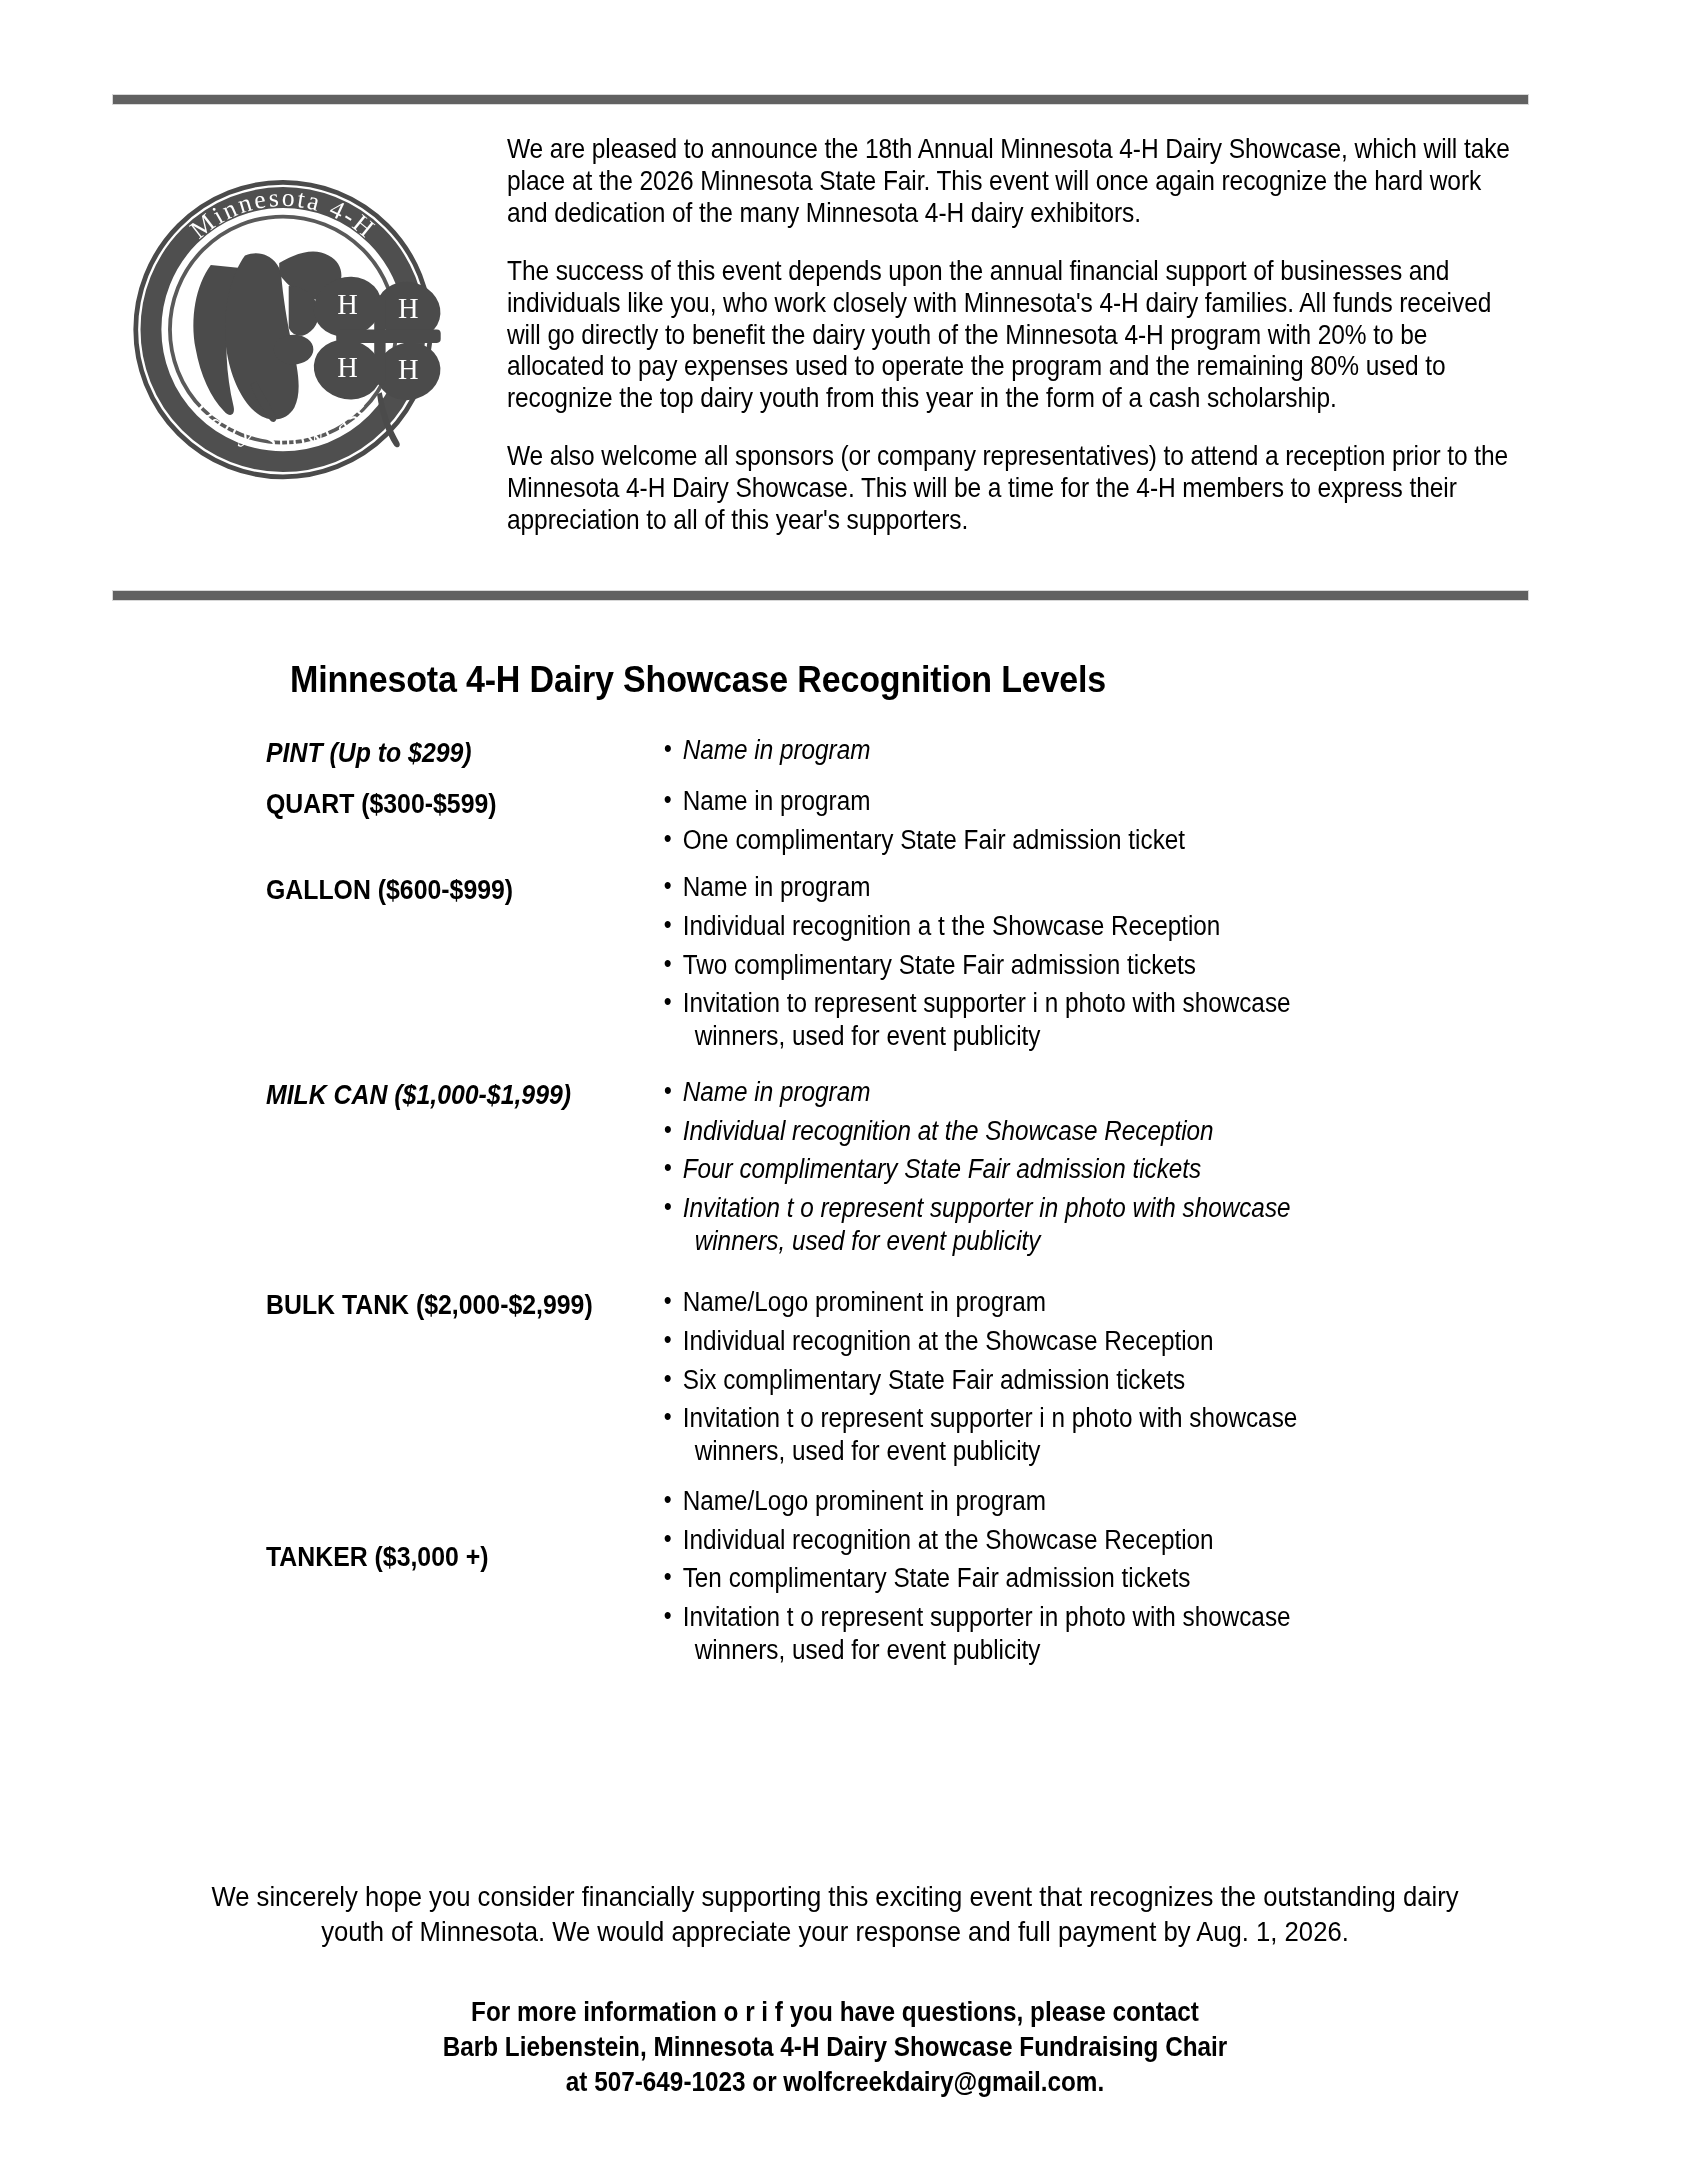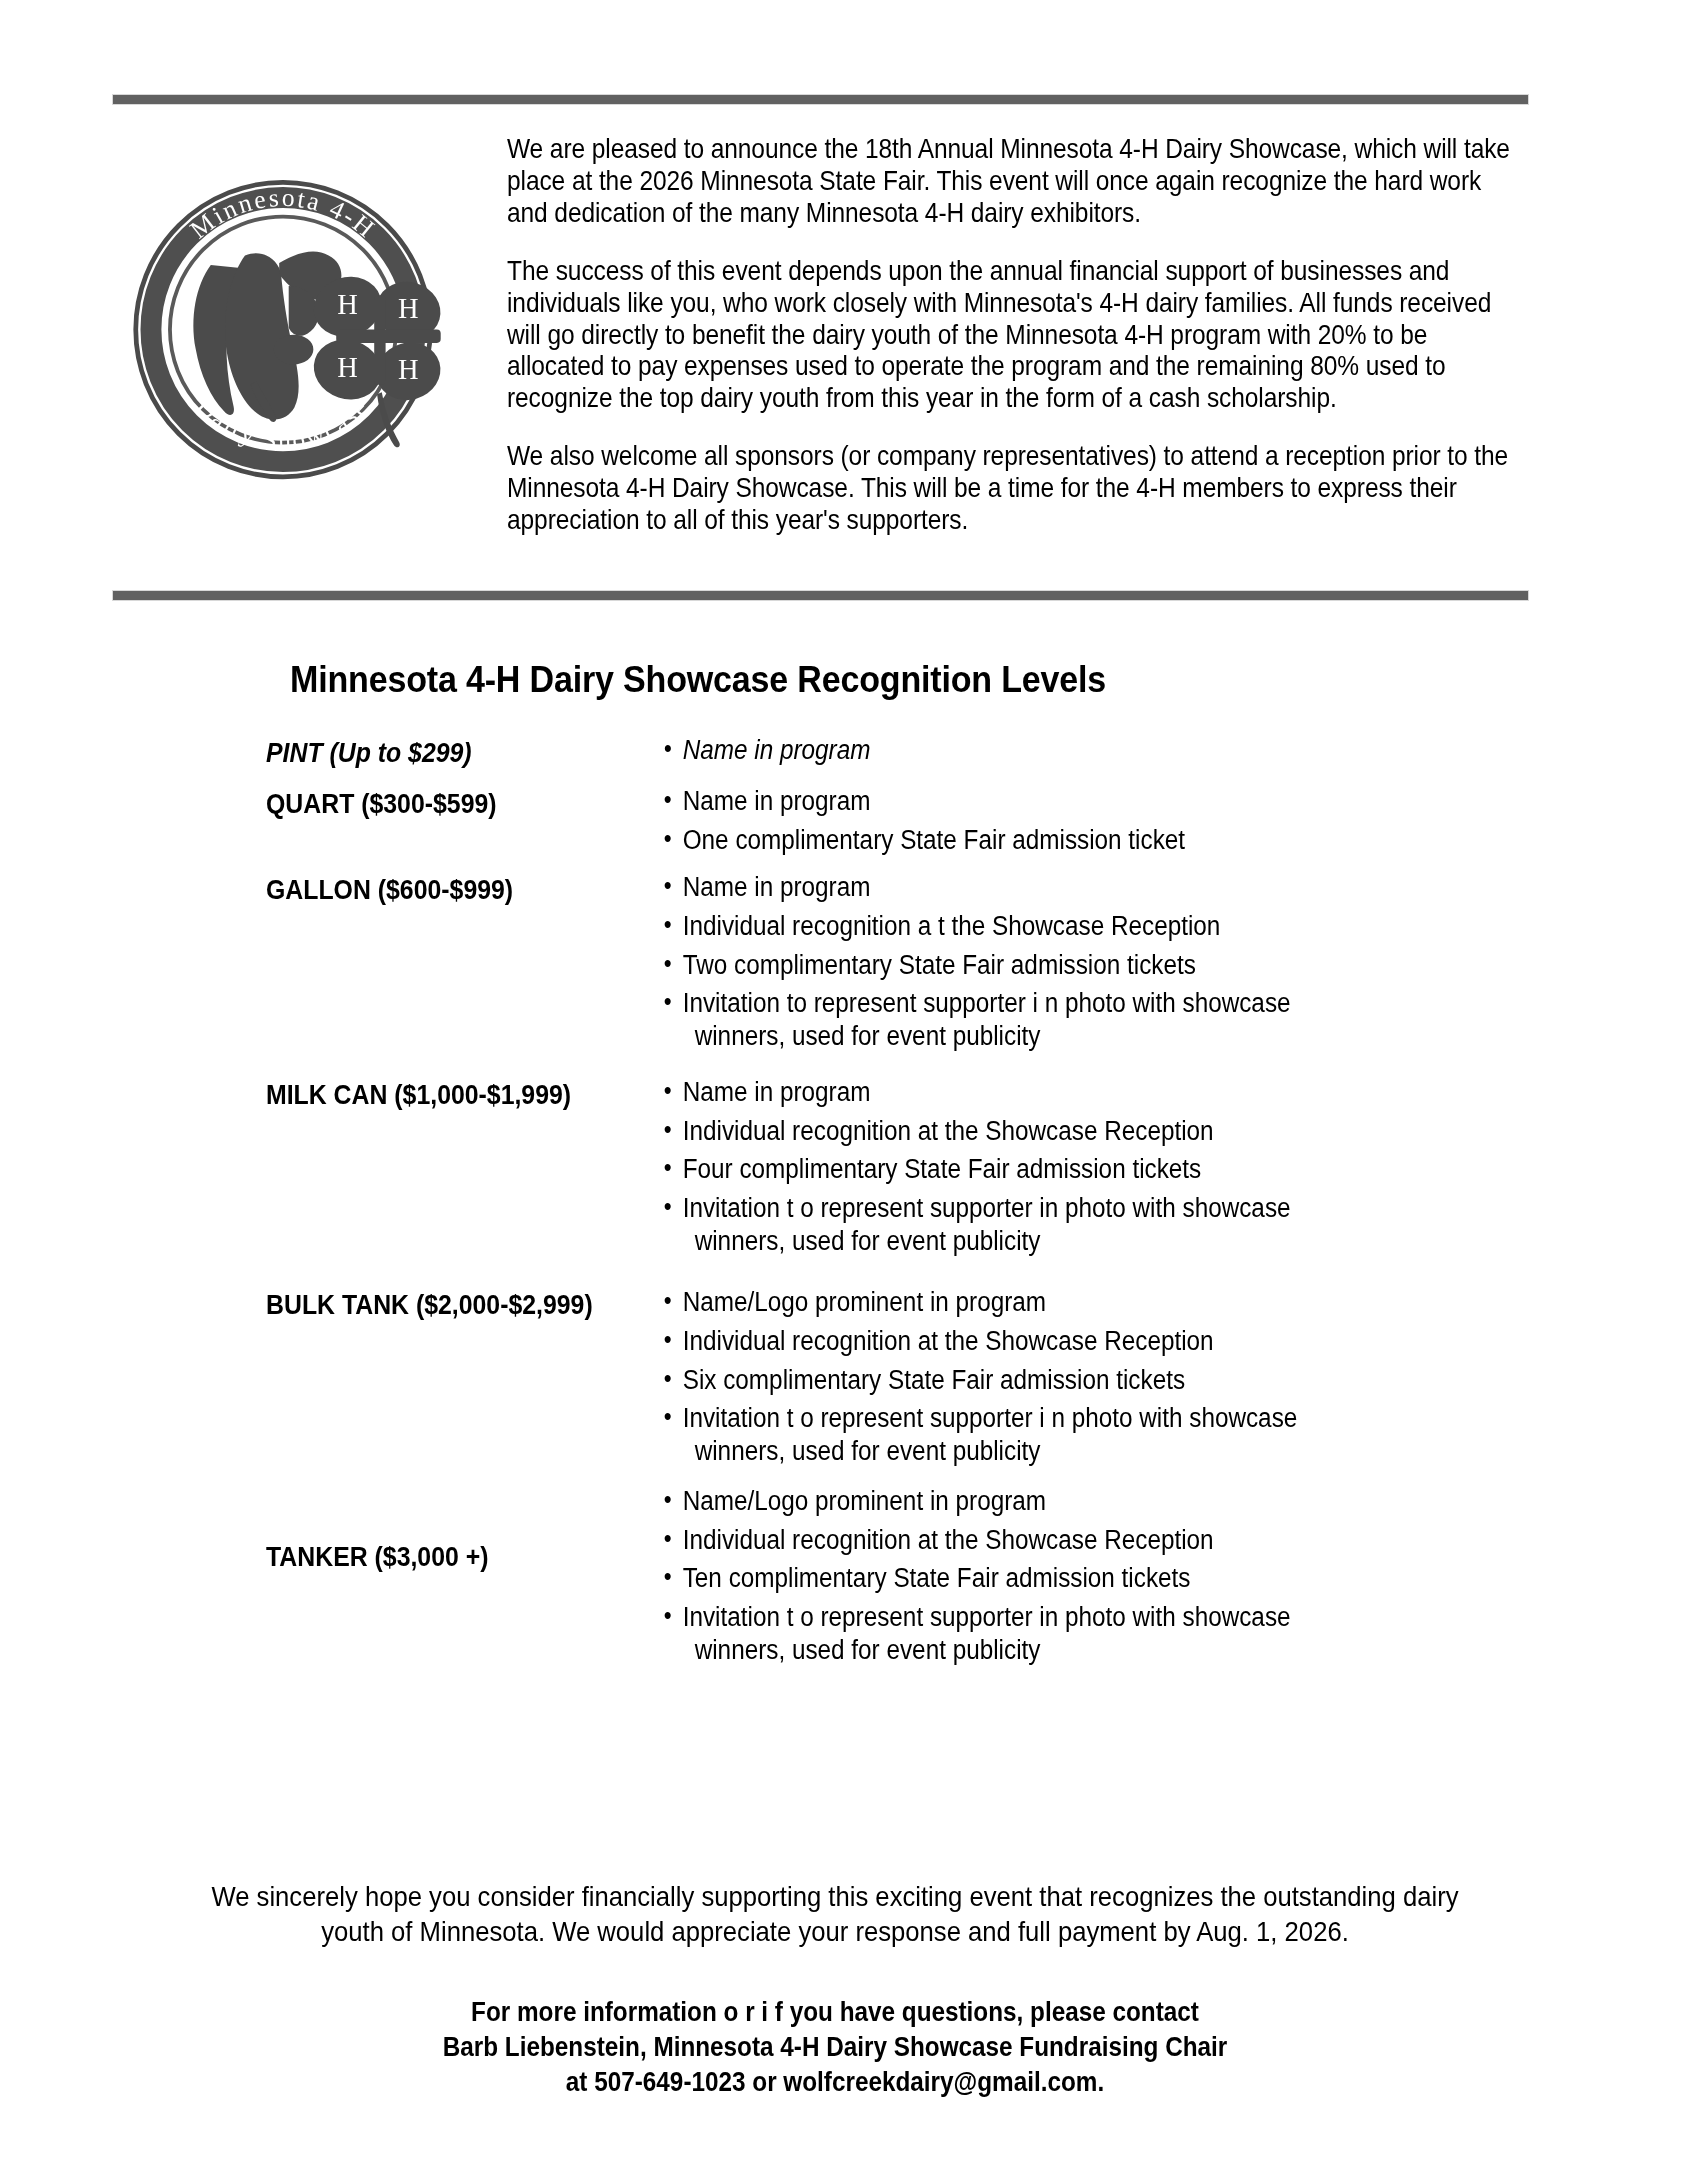--- a/index.html
+++ b/index.html
@@ -133,21 +133,21 @@
   }
   .benefit .cont {
     display: block;
     padding-left: 13.3px;
   }
 
   
   .row-pint   { margin-bottom: 15px; font-style: italic; }
   .row-quart  { margin-bottom: 15px; }
   .row-gallon { margin-bottom: 23px; }
-  .row-milk   { margin-bottom: 28.5px; }
+  .row-milk   { margin-bottom: 28.5px; font-style: italic; }
   .row-bulk   { margin-bottom: 17px; justify-content: center; }
 
   .row-tanker .level-name { padding-top: 55px; }
 
   
   .footer {
     position: absolute;
     left: 112px;
     top: 1879px;
     width: 1446px;

